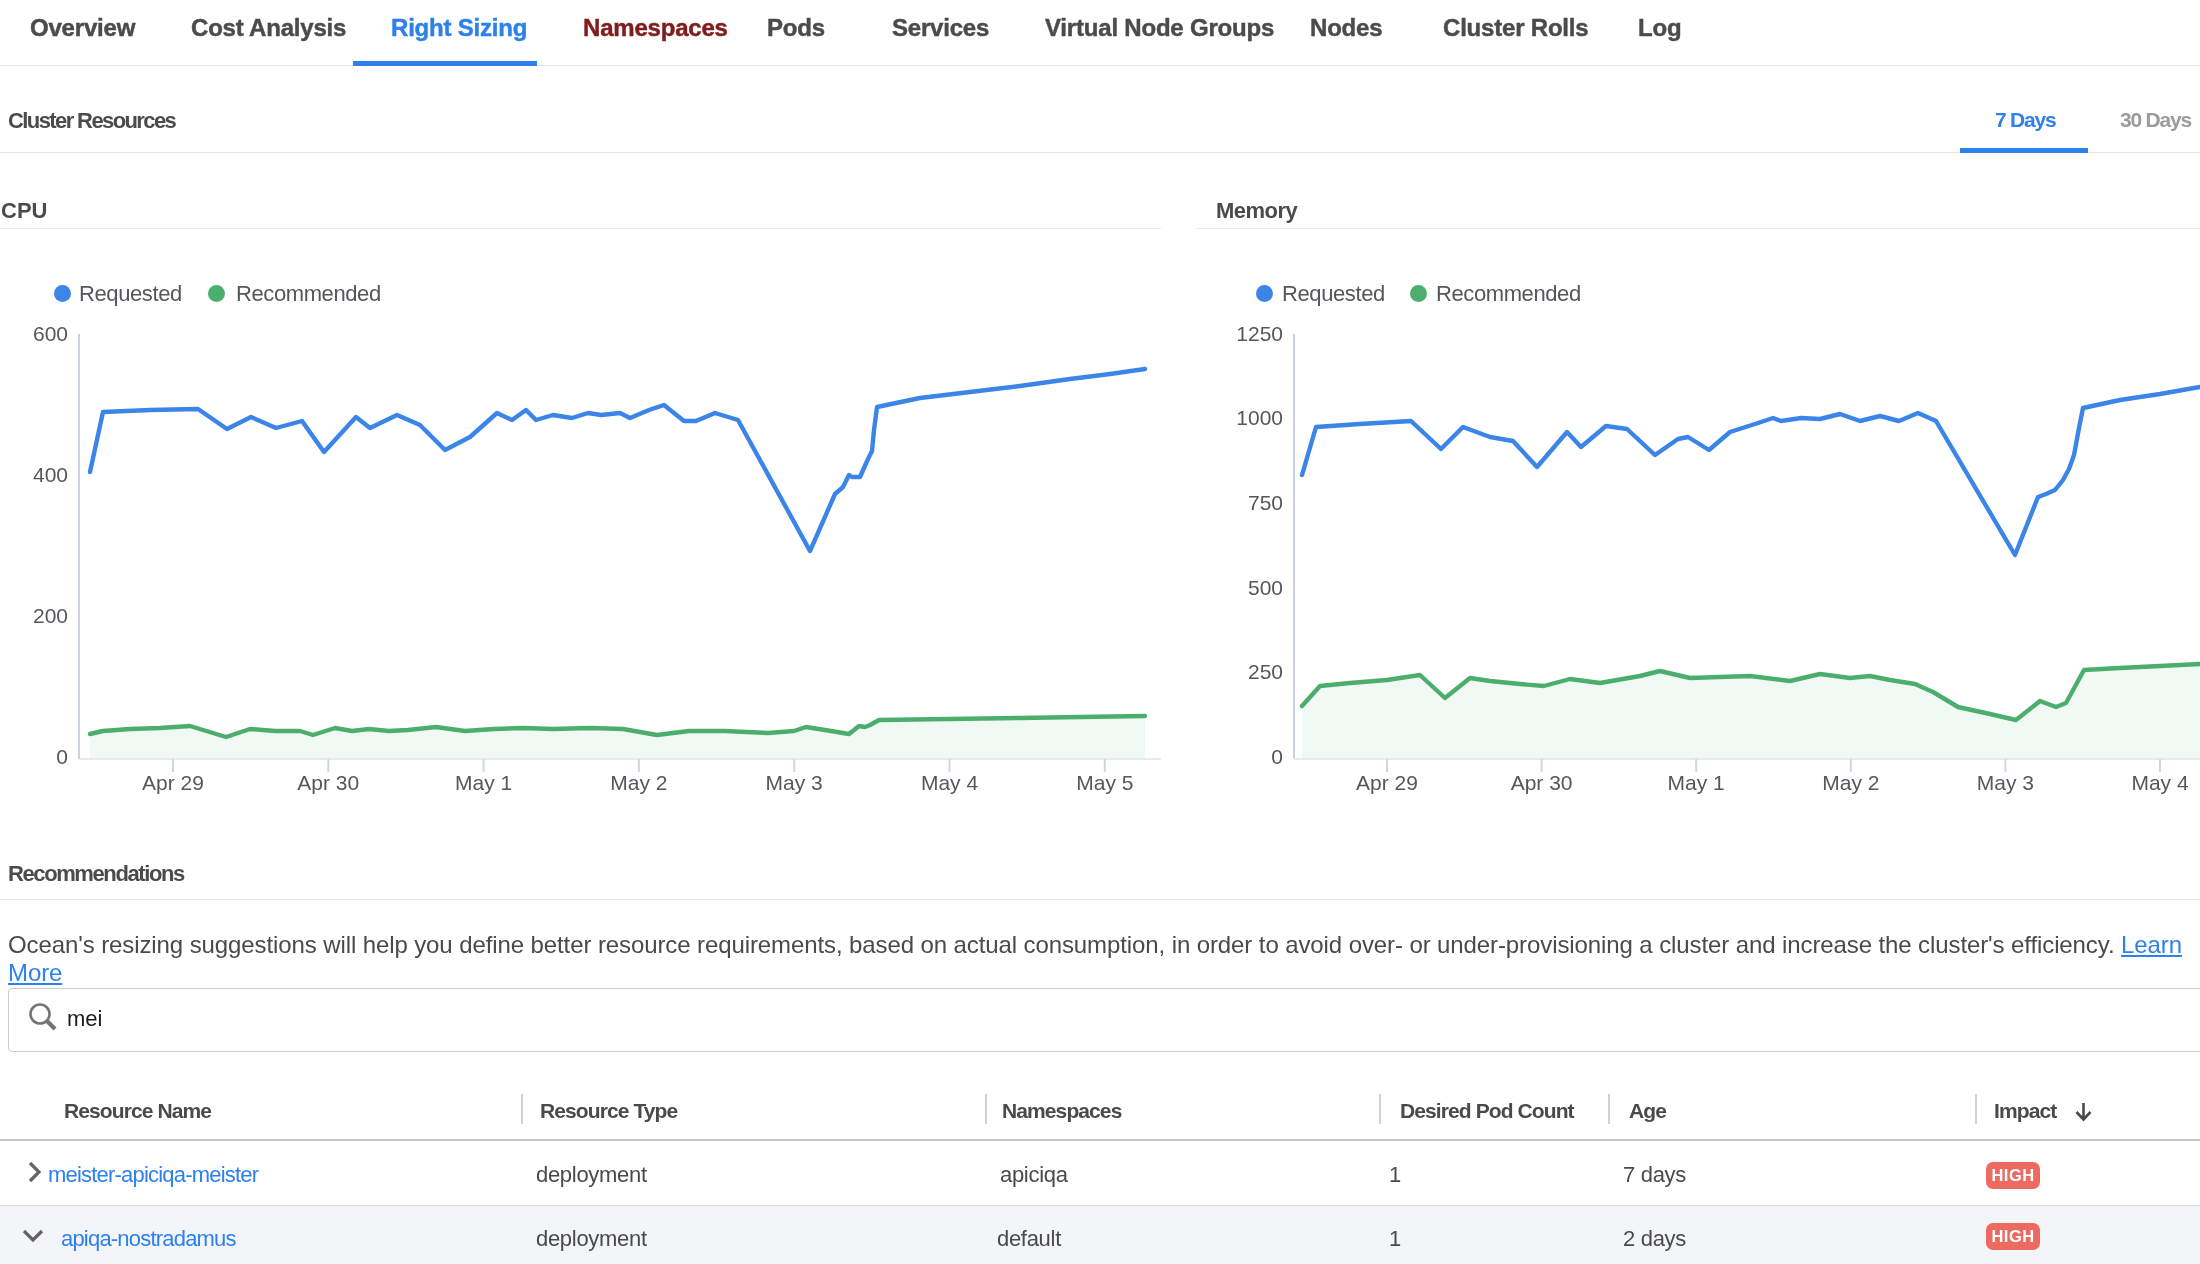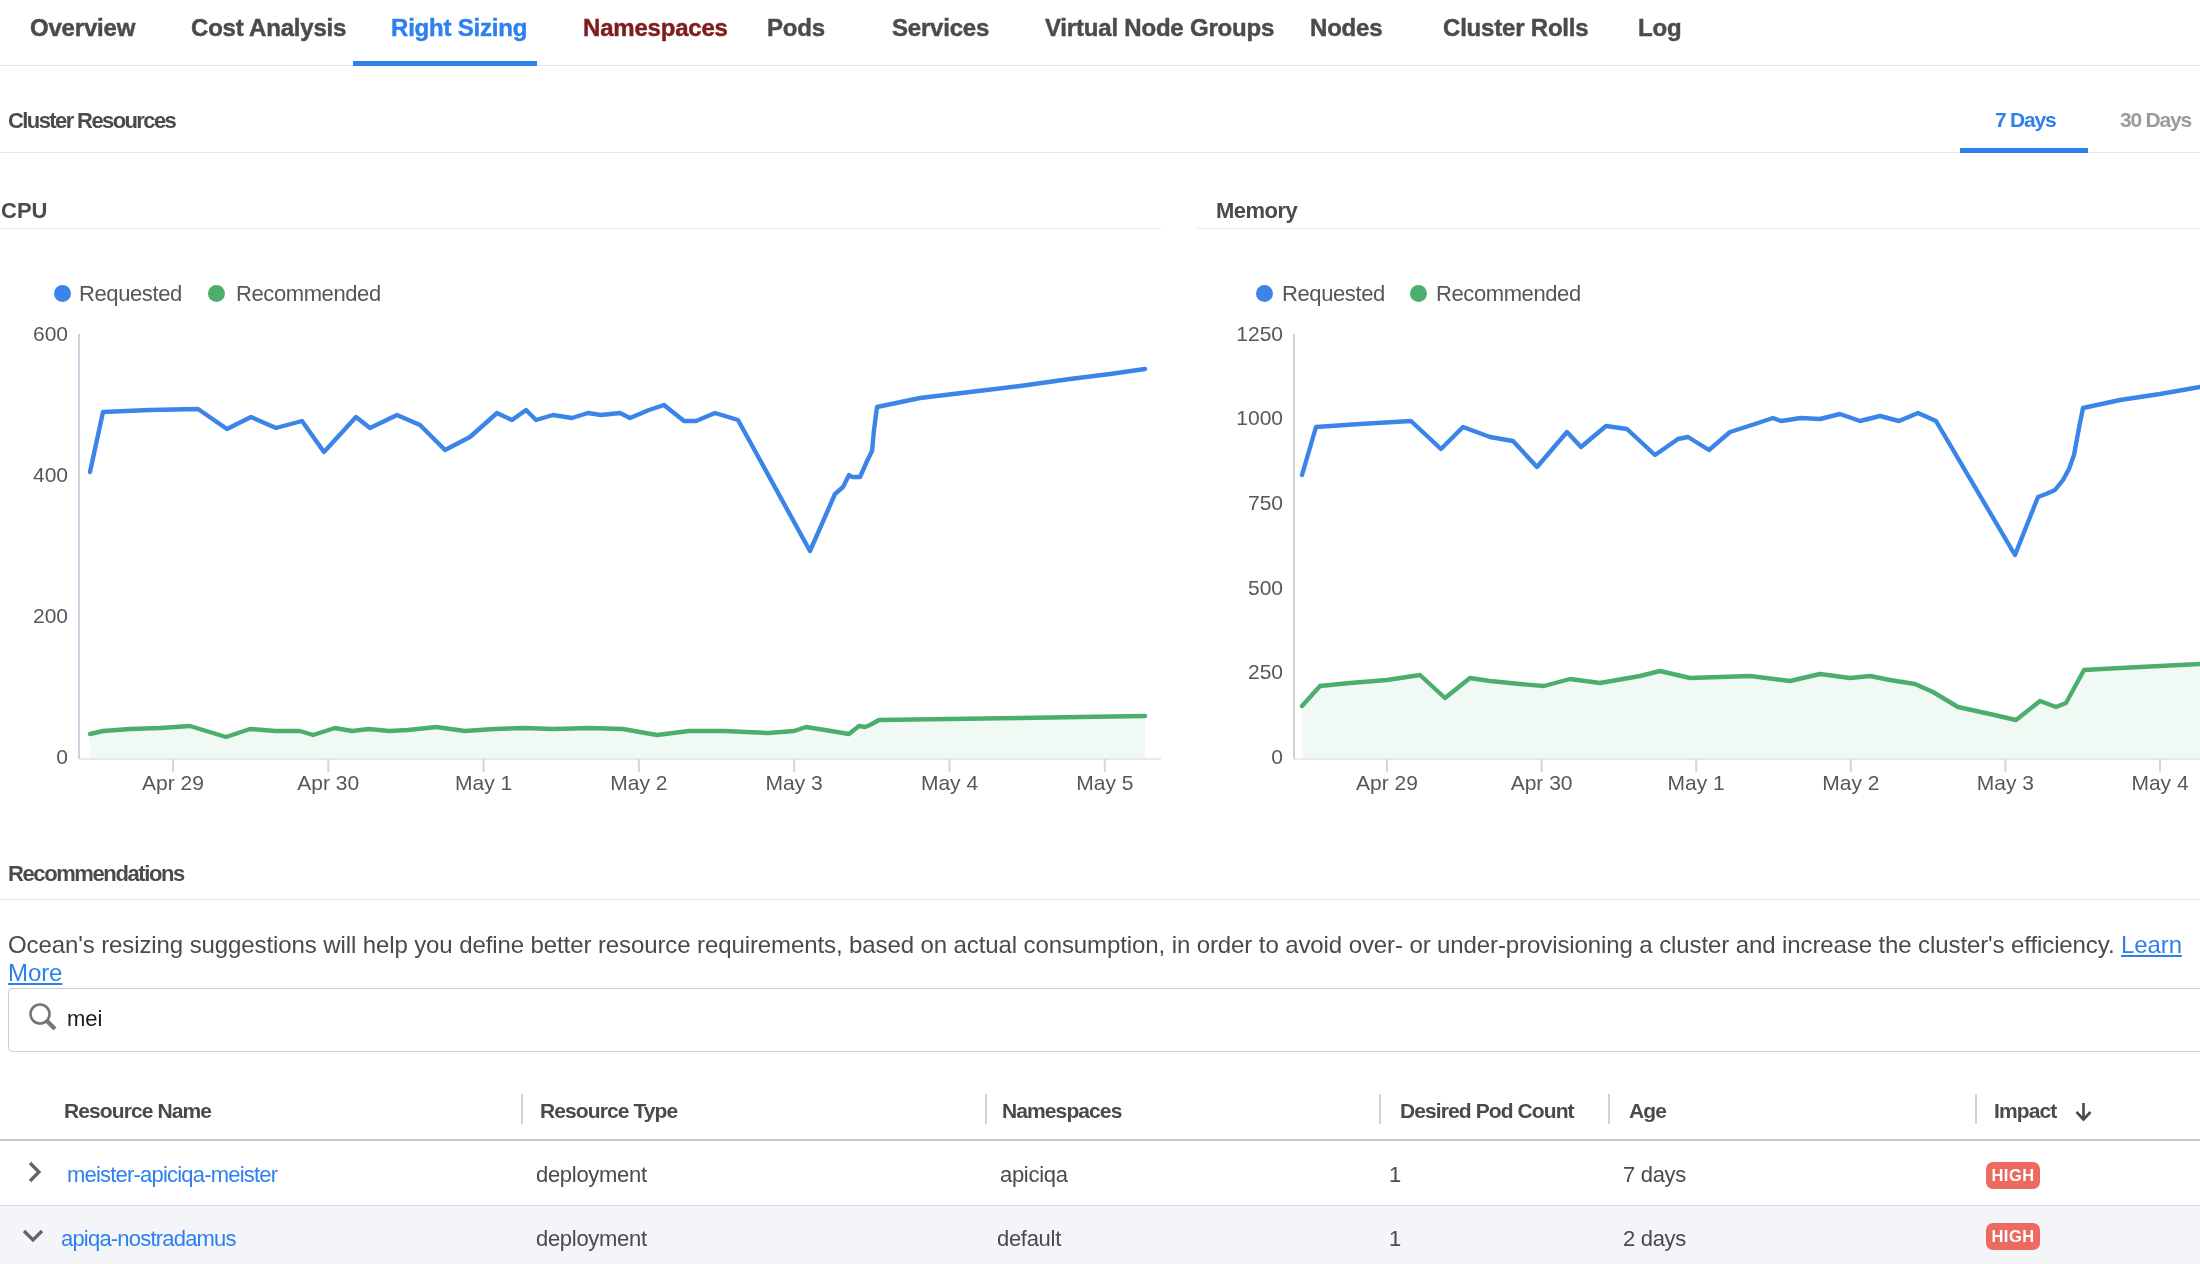--- a/index.html
+++ b/index.html
@@ -116,21 +116,21 @@
 <div class="abs" style="left:985px;top:1094px;width:2px;height:30px;background:#d2d2d2;"></div>
 <div class="abs" style="left:1379px;top:1094px;width:2px;height:30px;background:#d2d2d2;"></div>
 <div class="abs" style="left:1608px;top:1094px;width:2px;height:30px;background:#d2d2d2;"></div>
 <div class="abs" style="left:1975px;top:1094px;width:2px;height:30px;background:#d2d2d2;"></div>
 <div class="abs" style="left:0;top:1139px;width:2200px;height:2px;background:#c6c6c6;"></div>
 <div class="abs" style="left:0;top:1206px;width:2200px;height:58px;background:#f3f5f9;"></div>
 <div class="abs" style="left:0;top:1205px;width:2200px;height:1px;background:#d9d9d9;"></div>
 <svg class="abs" style="left:24px;top:1161px;" width="22" height="22" viewBox="0 0 22 22">
 <polyline points="6,2 15,11 6,20" fill="none" stroke="#646464" stroke-width="3.2"></polyline>
 </svg>
-<div class="abs link" style="left:67px;top:1162px;">meister-apiciqa-meister</div>
+<div class="abs link" style="left:48px;top:1162px;">meister-apiciqa-meister</div>
 <div class="abs cell" style="left:536px;top:1162px;">deployment</div>
 <div class="abs cell" style="left:1000px;top:1162px;">apiciqa</div>
 <div class="abs cell" style="left:1389px;top:1162px;">1</div>
 <div class="abs cell" style="left:1623px;top:1162px;">7 days</div>
 <div class="abs" style="left:1986px;top:1162px;width:54px;height:27px;border-radius:7px;background:#ec6a60;color:#fff;font-size:16.5px;font-weight:700;letter-spacing:0.5px;text-align:center;line-height:27px;">HIGH</div>
 <svg class="abs" style="left:22px;top:1225px;" width="22" height="22" viewBox="0 0 22 22">
 <polyline points="2,6 11,15 20,6" fill="none" stroke="#646464" stroke-width="3.2"></polyline>
 </svg>
 <div class="abs link" style="left:61px;top:1226px;">apiqa-nostradamus</div>
 <div class="abs cell" style="left:536px;top:1226px;">deployment</div>

